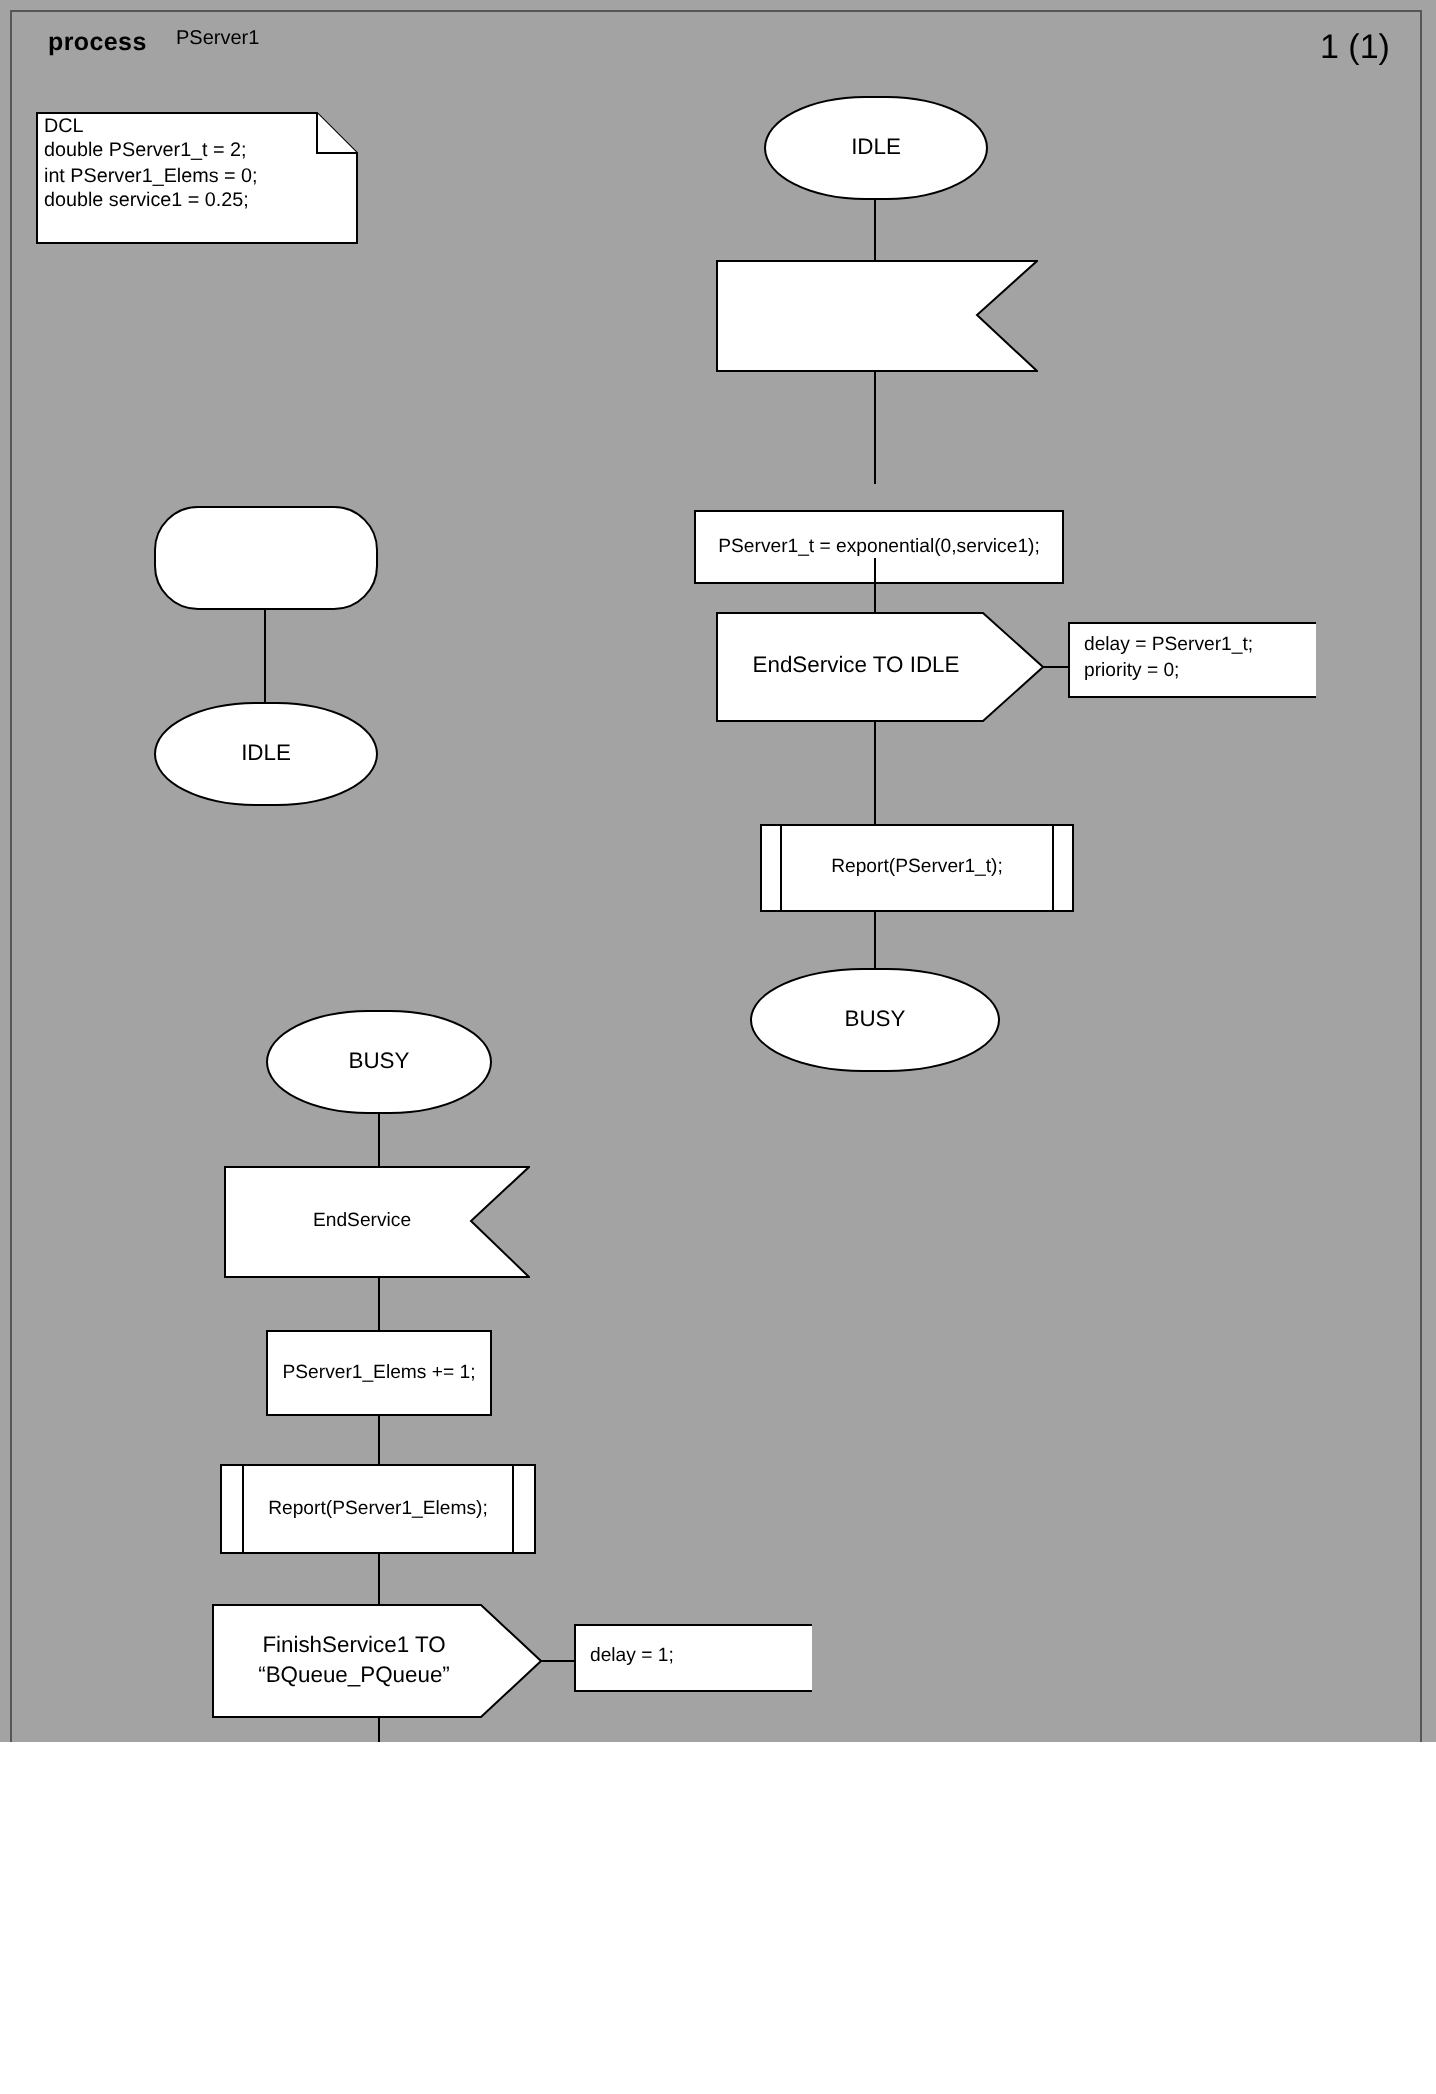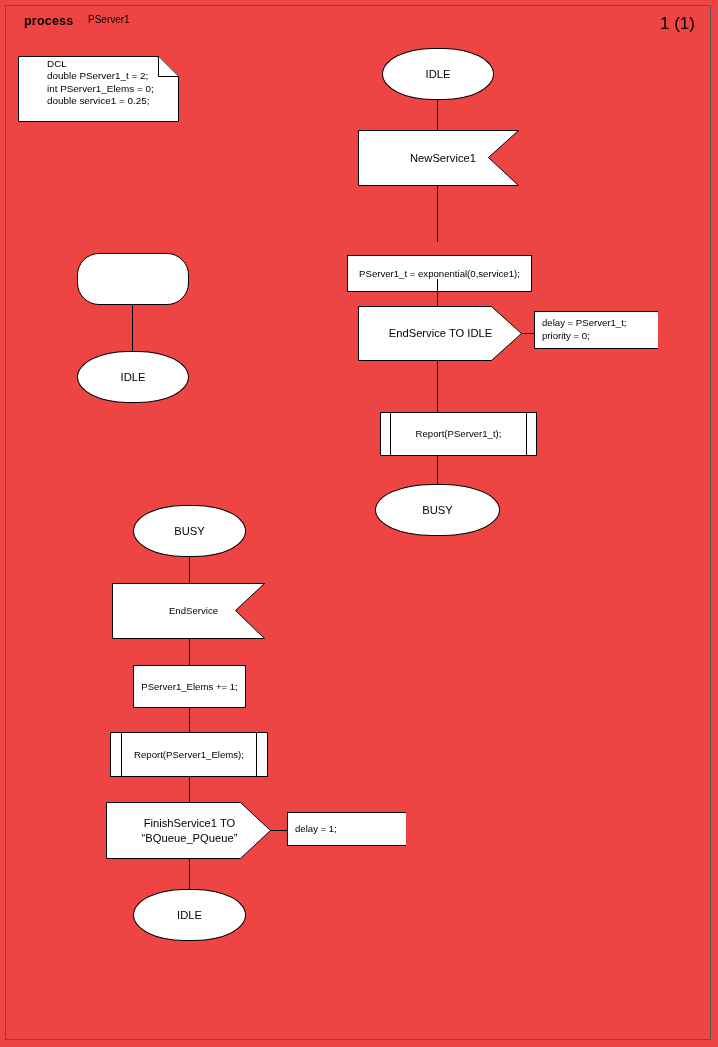--- a/index.html
+++ b/index.html
@@ -3,22 +3,22 @@
 <meta charset="utf-8">
 <style>
   html, body {
     margin: 0;
     padding: 0;
     background: #ffffff;
   }
   #page {
     position: relative;
     width: 718px;
-    height: 1047px;
-    background: #ef4444;
+    height: 871px;
+    background: #a3a3a3;
     overflow: hidden;
     font-family: "Liberation Sans", sans-serif;
   }
   #page-border {
     position: absolute;
     left: 5px;
     top: 5px;
     width: 706px;
     height: 1035px;
     border: 1px solid #55555c;
@@ -143,21 +143,20 @@
     align-items: center;
     justify-content: center;
     pointer-events: none;
   }
   .textlayer span {
     font-size: 9.6px;
     line-height: 1.3;
     color: #000;
     text-align: center;
     white-space: pre-line;
-    margin-left: 25px;
   }
   .textlayer span.bigger { font-size: 11.2px; }
 </style>
 </head>
 <body>
 
 <div id="page">
 
   <div id="page-border"></div>
 
@@ -177,23 +176,20 @@
   </div>
 
   <div class="shape state" style="left:382px; top:48px; width:112px; height:52px;">
     <div class="lbl bigger">IDLE</div>
   </div>
   <div class="vline" style="left:437px; top:100px; height:31px;"></div>
 
   <svg class="svgshape" style="left:358px; top:130px;" width="161" height="56" viewBox="0 0 161 56">
     <path d="M0.5,0.5 L160.5,0.5 L130.5,27.5 L160.5,55.5 L0.5,55.5 Z"></path>
   </svg>
-  <div class="textlayer" style="left:358px; top:130px; width:145px; height:56px;">
-    <span class="bigger">NewService1</span>
-  </div>
   <div class="vline" style="left:437px; top:186px; height:56px;"></div>
 
   <div class="shape task" style="left:347px; top:242px; width:185px; height:37px;margin-top:13px;">
     <div class="lbl">PServer1_t = exponential(0,service1);</div>
   </div>
   <div class="vline" style="left:437px; top:279px; height:27px;"></div>
 
   <svg class="svgshape" style="left:358px; top:306px;" width="164" height="55" viewBox="0 0 164 55">
     <path d="M0.5,0.5 L133.5,0.5 L163.5,27.5 L133.5,54.5 L0.5,54.5 Z"></path>
   </svg>

